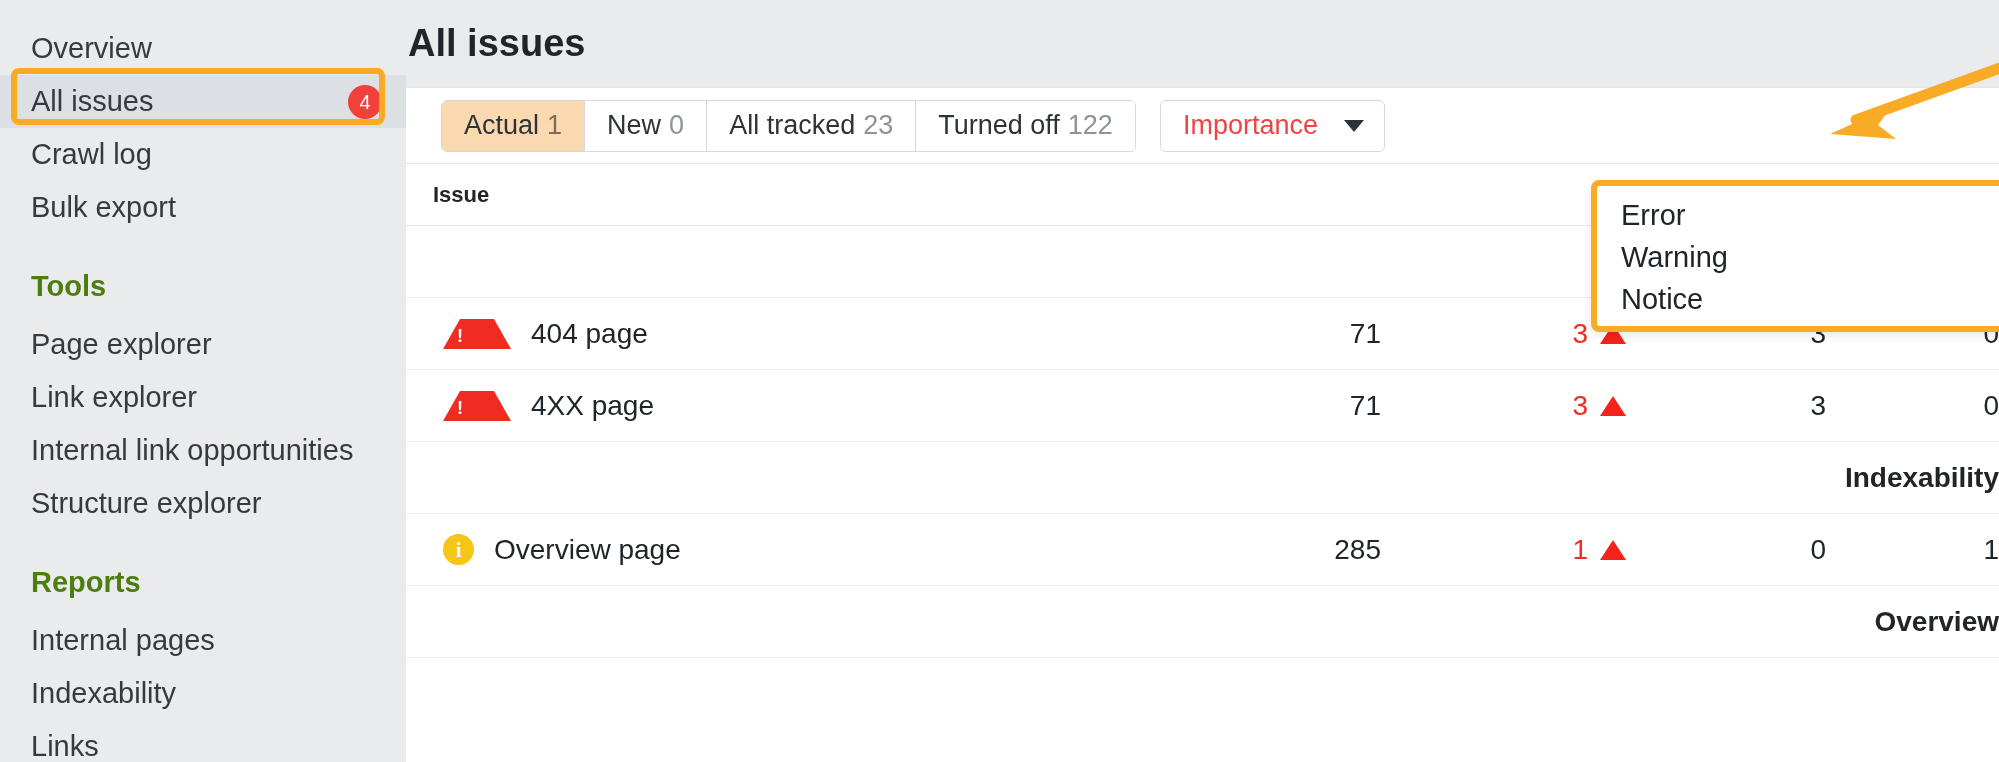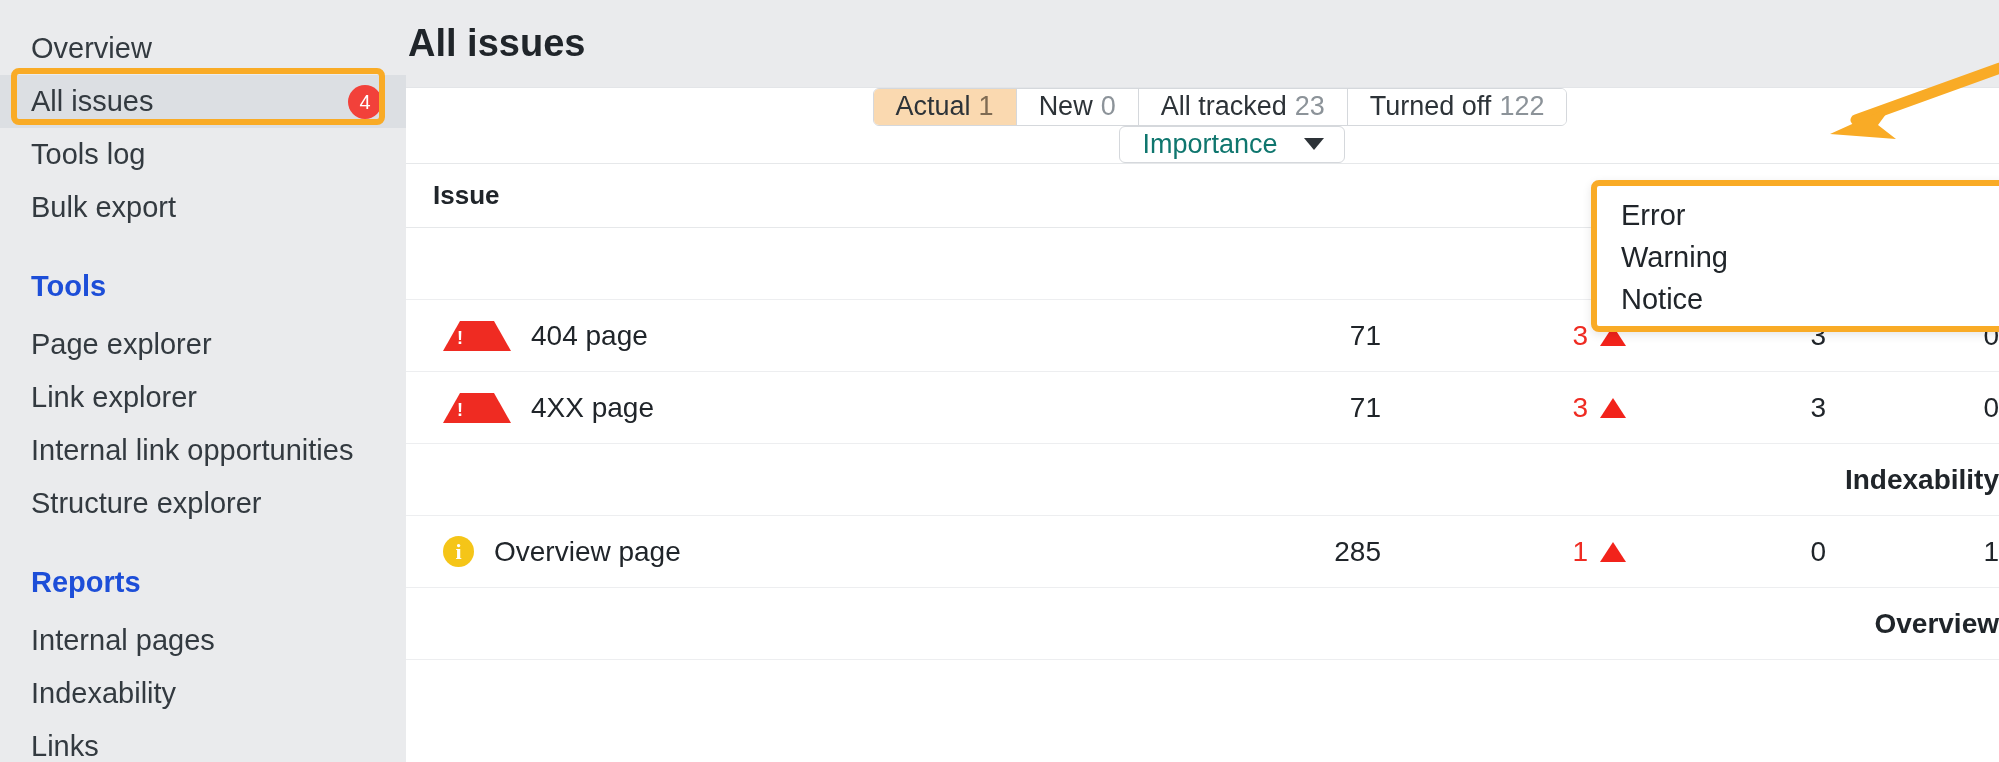--- a/index.html
+++ b/index.html
@@ -55,21 +55,21 @@
     height: 34px;
     border-radius: 50%;
     display: flex;
     align-items: center;
     justify-content: center;
     line-height: 1;
   }
   .nav-section {
     font-size: 29px;
     font-weight: bold;
-    color: #1d4ed8;
+    color: #4d7c0f;
     padding: 0 31px;
     margin-top: 34px;
     margin-bottom: 14px;
     height: 36px;
     display: flex;
     align-items: center;
   }
 
   
   #nav-highlight {
@@ -113,21 +113,20 @@
     overflow: hidden;
   }
 
   
   #toolbar {
     height: 75px;
     display: flex;
     align-items: center;
     padding-left: 35px;
     box-sizing: border-box;
-    flex-direction: column;
   }
   #tabgroup {
     display: flex;
     border: 1px solid #d5d8dc;
     border-radius: 6px;
     overflow: hidden;
     height: 50px;
     background: #ffffff;
   }
   .tab {
@@ -147,37 +146,37 @@
   .tab.active .count { color: #7e6b53; }
 
   #importance-btn {
     margin-left: 24px;
     height: 50px;
     display: flex;
     align-items: center;
     gap: 26px;
     padding: 0 20px 0 22px;
     font-size: 27px;
-    color: #0f766e;
+    color: #ef4444;
     border: 1px solid #d5d8dc;
     border-radius: 6px;
     background: #ffffff;
     white-space: nowrap;
   }
   .caret {
     width: 0; height: 0;
     border-left: 10px solid transparent;
     border-right: 10px solid transparent;
     border-top: 12px solid #2d3338;
   }
 
   
   #table { width: 100%; border-collapse: collapse; table-layout: fixed; }
   #table thead th {
-    font-size: 26px;
+    font-size: 22px;
     font-weight: bold;
     color: #20252a;
     text-align: right;
     padding: 16px 8px;
     height: 62px;
     box-sizing: border-box;
     border-top: 1px solid #e6e8ea;
     border-bottom: 1px solid #e6e8ea;
     background: #ffffff;
   }
@@ -306,21 +305,21 @@
     <div class="nav-item">
       <span>Overview</span>
     </div>
 
     <div class="nav-item active">
       <span>All issues</span>
       <span class="nav-badge">4</span>
     </div>
 
     <div class="nav-item">
-      <span>Tools log</span>
+      <span>Crawl log</span>
     </div>
 
     <div class="nav-item">
       <span>Bulk export</span>
     </div>
 
     <div class="nav-section">Tools</div>
 
     <div class="nav-item">
       <span>Page explorer</span>

